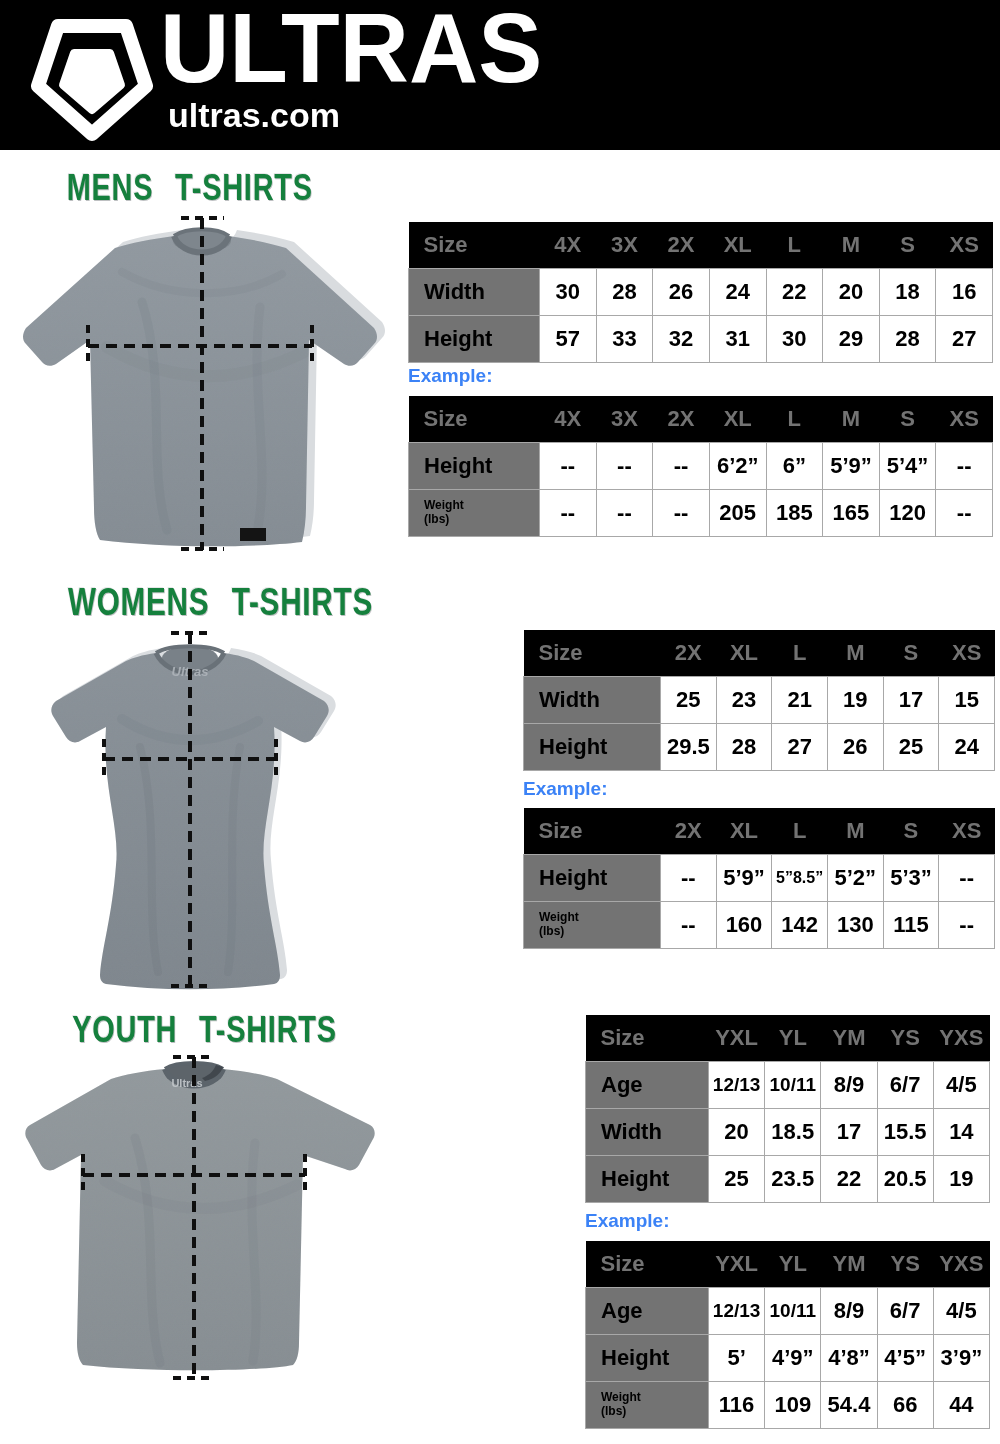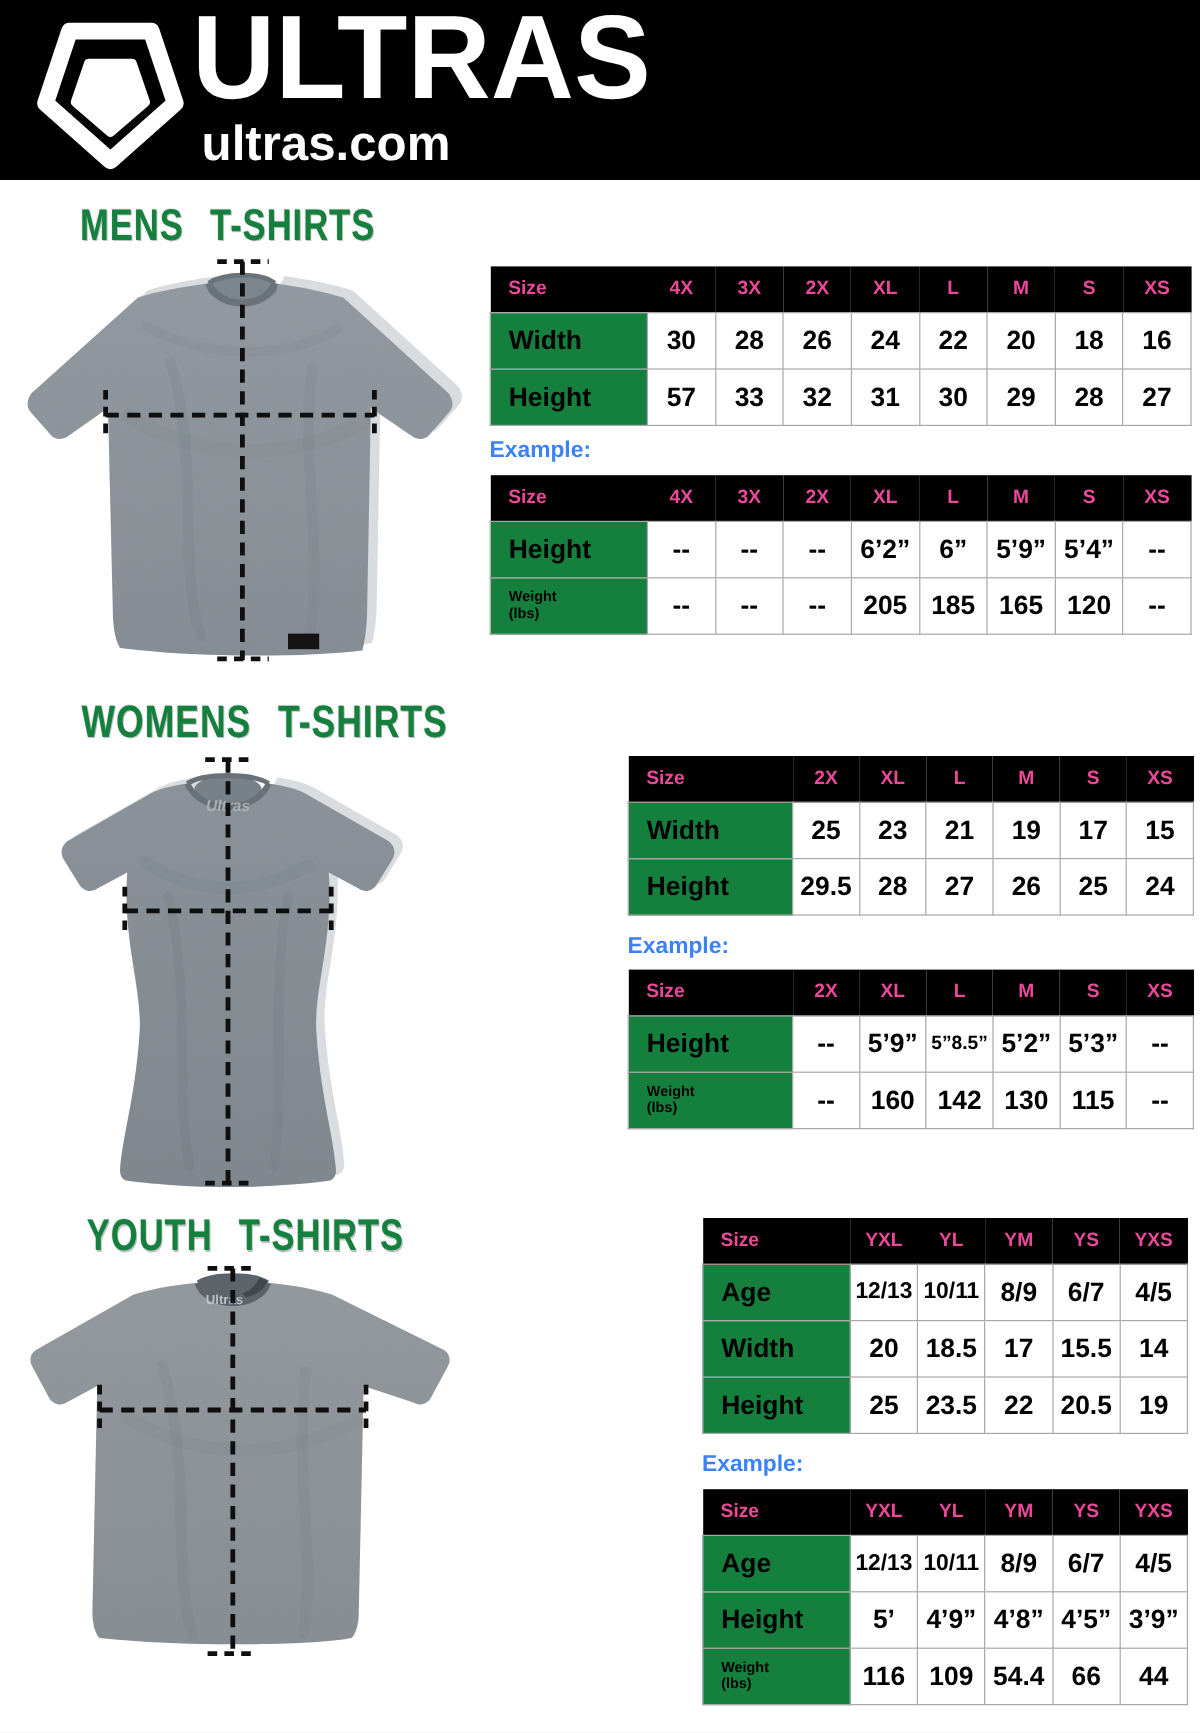--- a/index.html
+++ b/index.html
@@ -11,46 +11,46 @@
   
   .masthead{position:absolute;left:0;top:0;width:1000px;height:150px;background:#000;}
   .logo{position:absolute;left:28px;top:8px;}
   .brand{
     position:absolute;left:160px;top:-4px;color:#fff;font-weight:bold;
     font-size:99px;line-height:1.05;letter-spacing:0px;white-space:nowrap;
   }
   .brand-inner{display:inline-block;transform:scaleX(0.97);transform-origin:left center;}
   .domain{
     position:absolute;left:168px;top:96px;color:#fff;font-weight:bold;
-    font-size:41px;white-space:nowrap;
+    font-size:34px;white-space:nowrap;
   }
   
   .sec-title{
     position:absolute;text-align:center;color:#15803d;font-weight:bold;
     white-space:nowrap;
     text-shadow:1px 1px 0 rgba(110,115,120,.45), -1px -1px 0 rgba(150,155,160,.25);
   }
   .sec-title .cond{display:inline-block;transform:scaleX(0.78);transform-origin:center;
     letter-spacing:1px;word-spacing:0.45em;}
   .t-mens-title{left:25px;top:167px;width:330px;font-size:37px;}
   .t-womens-title{left:25px;top:581px;width:340px;font-size:38px;}
   .t-youth-title{left:35px;top:1009px;width:320px;font-size:37px;}
   
   .example-label{position:absolute;font-size:19px;font-weight:bold;color:#3b82f6;}
   
   .tbl-wrap{position:absolute;}
   table.size-table{width:100%;border-collapse:collapse;table-layout:fixed;}
   table.size-table th,table.size-table td{font-weight:bold;color:#000;}
   table.size-table thead th{
-    background:#000;color:#ec4899;font-size:16px;padding:10px 0;border:none;text-align:center;
+    background:#000;color:#737373;font-size:22px;padding:10px 0;border:none;text-align:center;
   }
   table.size-table thead th.label-col{text-align:left;padding-left:15px;}
   table.size-table tbody th{
     text-align:left;padding:10px 0 10px 15px;font-size:22px;
-    border:1px solid #a8a8a8;background:#15803d;
+    border:1px solid #a8a8a8;background:#737373;
   }
   table.size-table tbody td{
     text-align:center;padding:10px 0;font-size:22px;border:1px solid #a8a8a8;background:#fff;
   }
   table.size-table tbody td.sm{font-size:19px;}
   table.size-table tbody td.xs{font-size:16px;}
   table.size-table tbody th.two-line{font-size:12px;line-height:1.15;padding-top:6px;padding-bottom:6px;}
   table.size-table tbody th.two-line span{display:block;}
   .t-mens th.label-col{width:116px;}
   .t-womens th.label-col{width:122px;}

